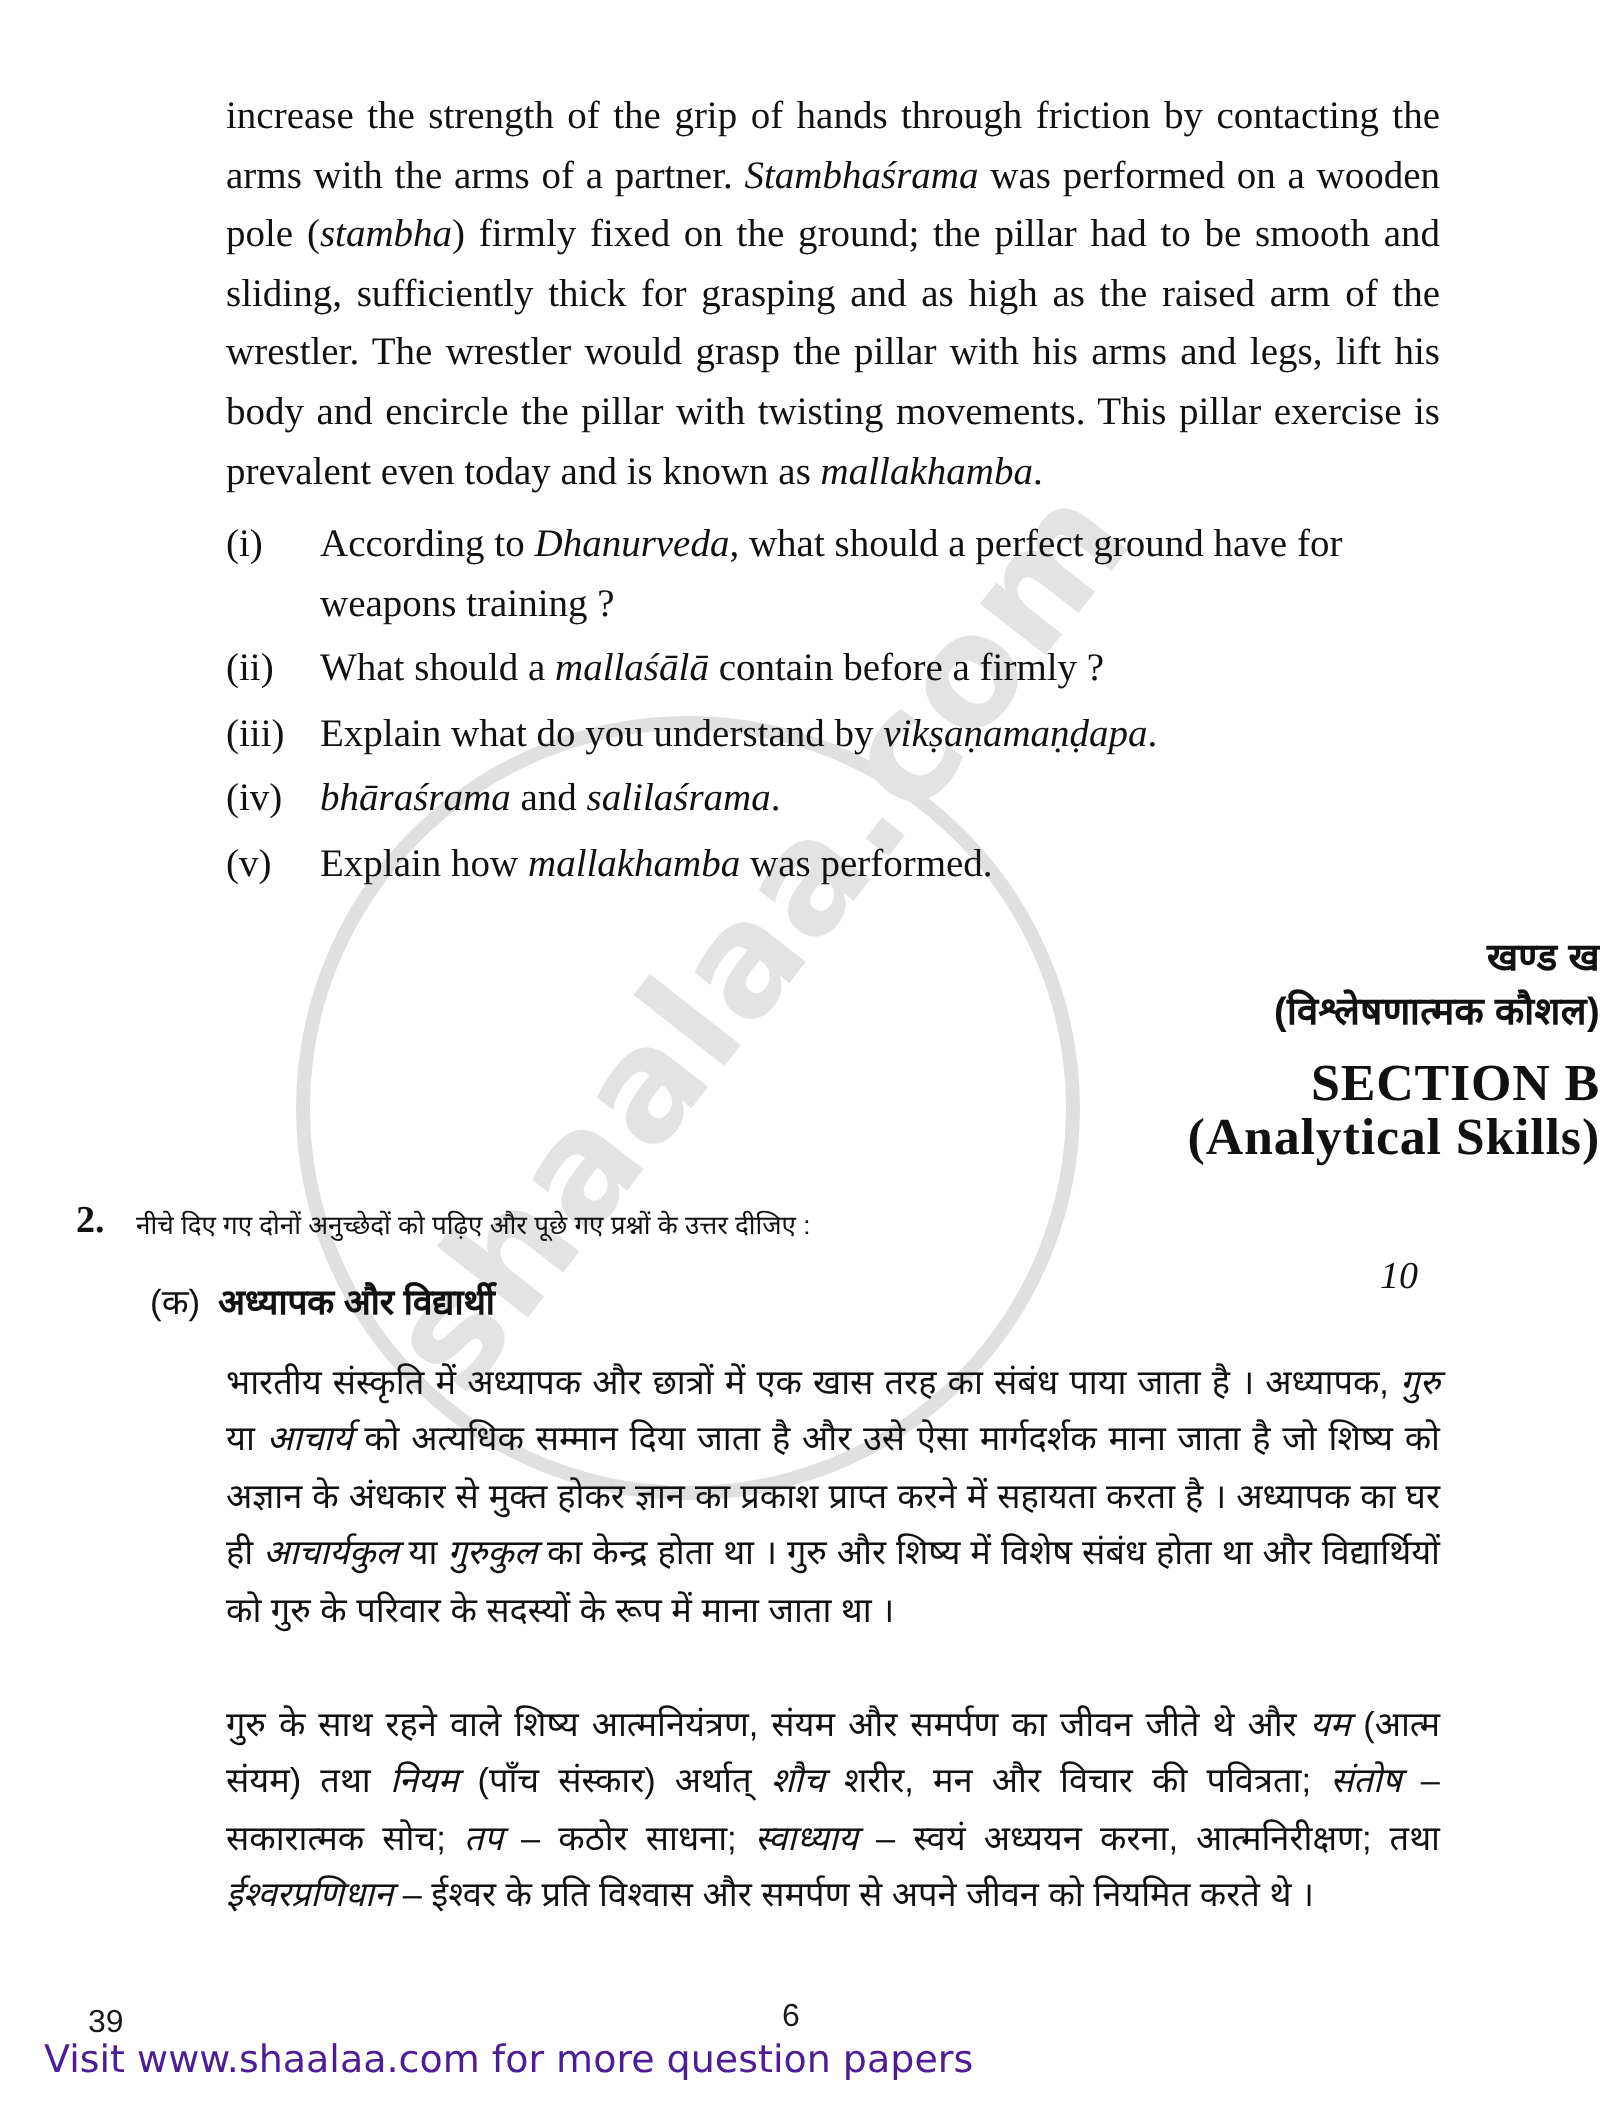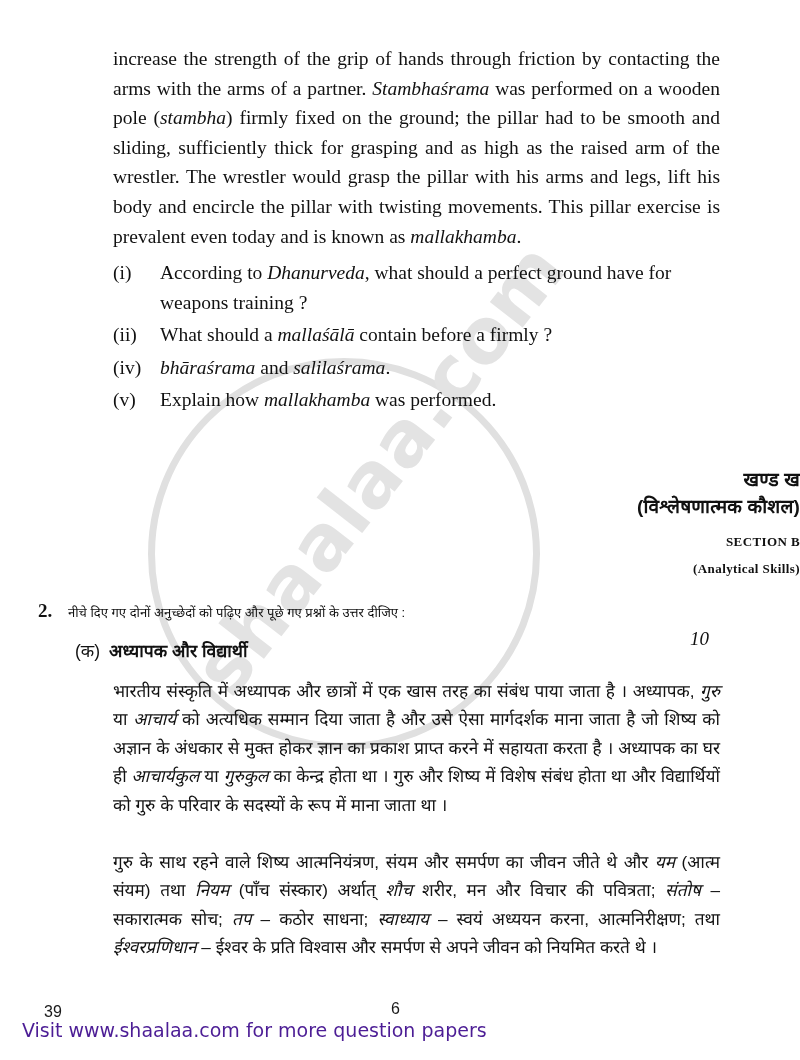--- a/index.html
+++ b/index.html
@@ -100,21 +100,21 @@
   .hi-head {
     font-family: "Liberation Sans", "DejaVu Sans", sans-serif;
     font-weight: 700;
     font-size: 19px;
     line-height: 27px;
     letter-spacing: .2px;
   }
   .en-head {
     font-family: "Liberation Serif", "DejaVu Serif", serif;
     font-weight: 700;
-    font-size: 13px;
+    font-size: 26px;
     line-height: 27px;
     letter-spacing: .4px;
   }
   .gap-sm { height: 8px; }
 
   
   .q2-row {
     position: absolute;
     left: 38px;
     top: 600px;
@@ -204,20 +204,24 @@
     <div class="qrow">
       <span class="qnum">(i)</span>
       <span class="qtext"><span>According to </span><i>Dhanurveda</i><span>, what should a perfect ground have for weapons training ?</span></span>
     </div>
 
     <div class="qrow">
       <span class="qnum">(ii)</span>
       <span class="qtext"><span>What should a </span><i>mallaśālā</i><span> contain before a firmly ?</span></span>
     </div>
 
+    <div class="qrow">
+      <span class="qnum">(iii)</span>
+      <span class="qtext"><span>Explain what do you understand by </span><i>vikṣaṇamaṇḍapa</i><span>.</span></span>
+    </div>
 
     <div class="qrow">
       <span class="qnum">(iv)</span>
       <span class="qtext"><span class="sub"><i>bhāraśrama</i><span> and </span><i>salilaśrama</i><span>.</span></span></span>
     </div>
 
     <div class="qrow">
       <span class="qnum">(v)</span>
       <span class="qtext"><span>Explain how </span><i>mallakhamba</i><span> was performed.</span></span>
     </div>

